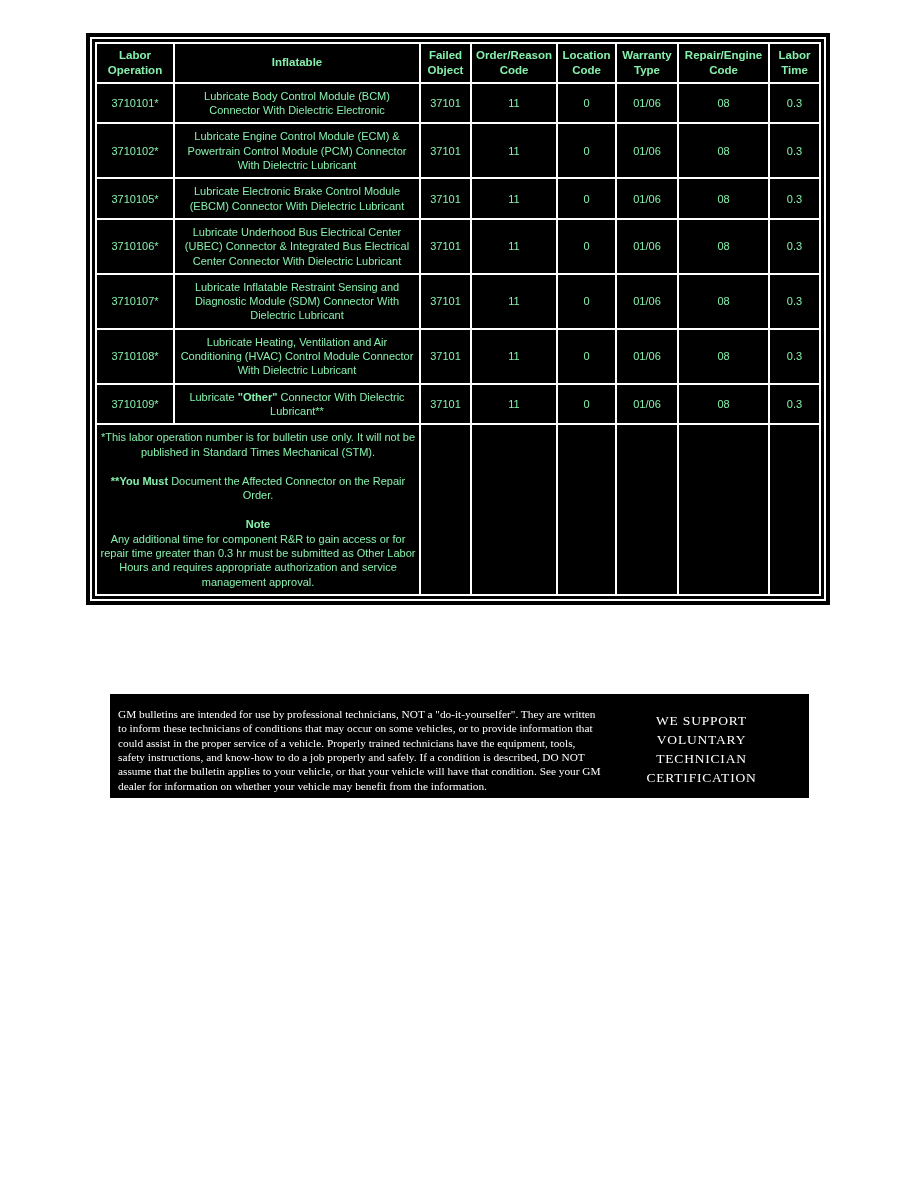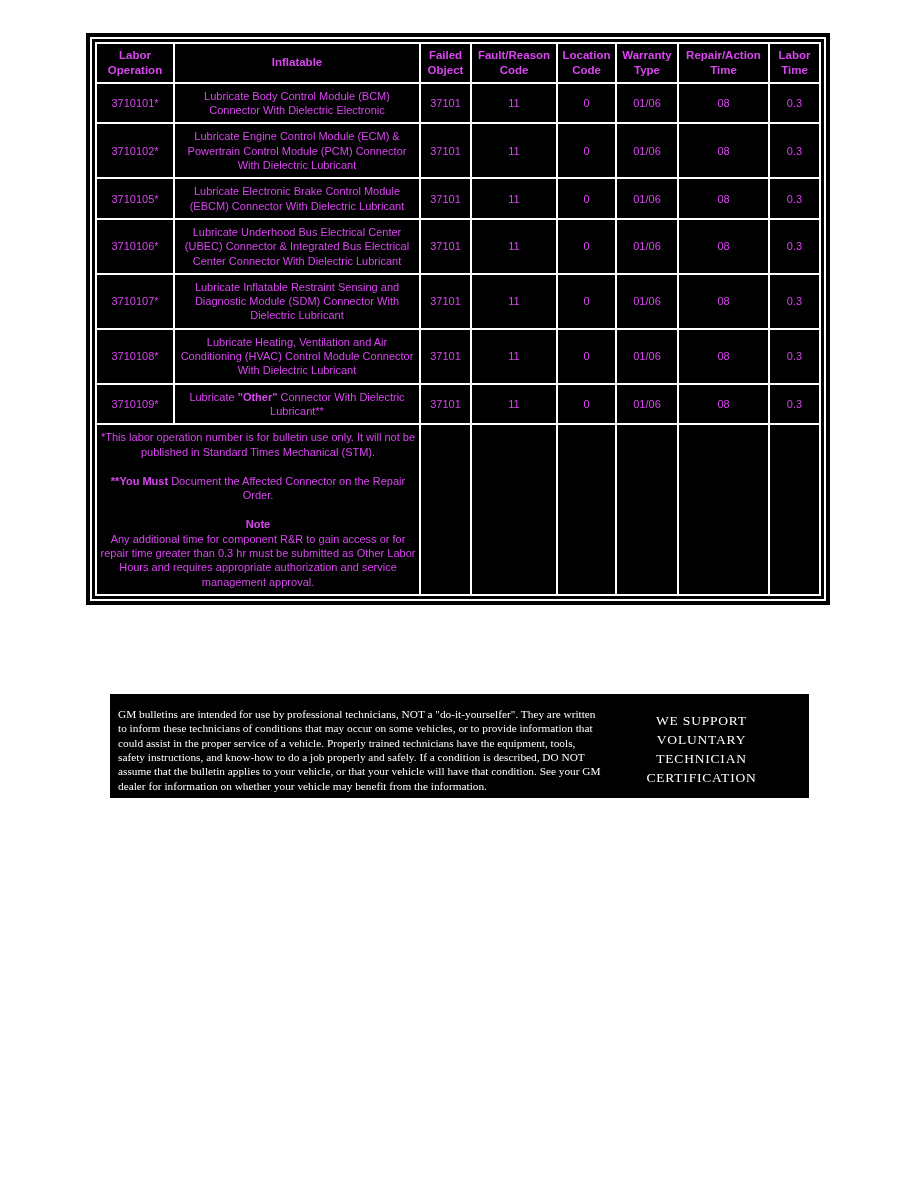--- a/index.html
+++ b/index.html
@@ -20,21 +20,21 @@
   }
   .table-frame {
     border: 2px solid #ffffff;
     padding: 3px;
     background: #000000;
   }
   table.labor {
     border-collapse: collapse;
     table-layout: fixed;
     width: 724px;
-    color: #d946ef;
+    color: #86efac;
     background: #000000;
   }
   table.labor th, table.labor td {
     border: 2px solid #ffffff;
     text-align: center;
     vertical-align: middle;
     font-size: 11px;
     line-height: 1.3;
     padding: 5px 3px;
     word-wrap: break-word;
@@ -102,24 +102,24 @@
         <col style="width:59px">
           <col style="width:62px">
           <col style="width:91px">
           <col style="width:51px">
       </colgroup>
       <thead>
         <tr>
             <th>Labor Operation</th>
             <th>Inflatable</th>
             <th>Failed Object</th>
-            <th>Fault/Reason Code</th>
+            <th>Order/Reason Code</th>
             <th>Location Code</th>
             <th>Warranty Type</th>
-            <th>Repair/Action Time</th>
+            <th>Repair/Engine Code</th>
             <th>Labor Time</th>
           </tr>
       </thead>
       <tbody>
           <tr>
             <td>3710101*</td>
             <td><span>Lubricate Body Control Module (BCM) Connector With Dielectric Electronic</span></td>
             <td>37101</td>
             <td>11</td>
             <td>0</td>

